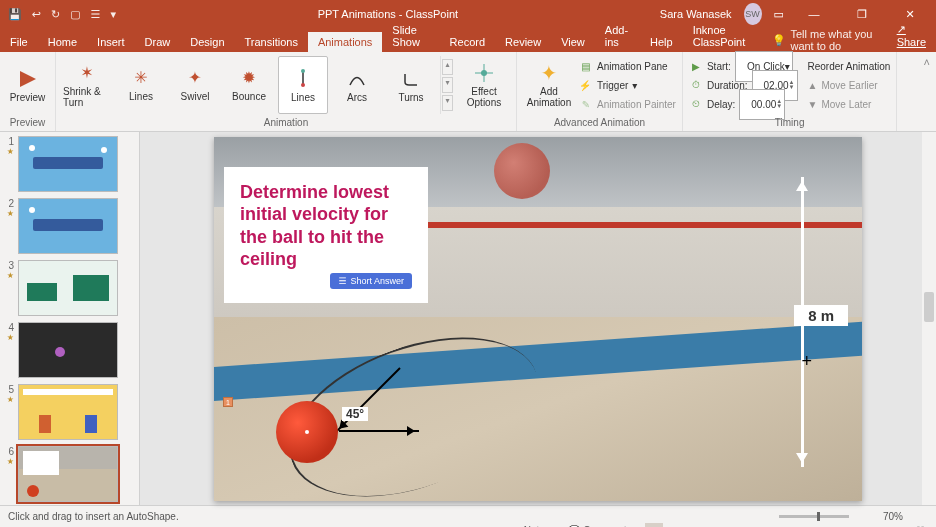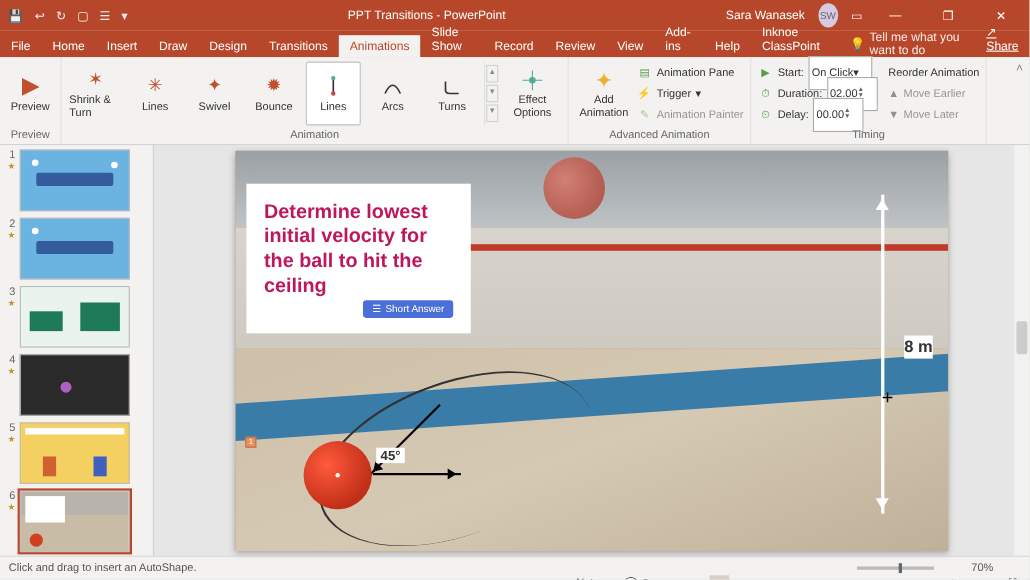--- a/index.html
+++ b/index.html
@@ -32,21 +32,21 @@
 .bigbtn .lbl { font-size:10px; text-align:center; line-height:1.1; margin-top:2px; }
 .gallery-item { width:50px; height:58px; display:flex; flex-direction:column; align-items:center; justify-content:center; border:1px solid transparent; border-radius:2px; cursor:pointer; }
 .gallery-item.sel { border-color:#c0c0c0; background:#fff; }
 .gallery-item .ic { font-size:16px; color:#5f9c4a; }
 .gallery-item.lines .ic { color:#B7472A; }
 .gallery-item .lbl { font-size:10px; margin-top:4px; }
 .gal-more { width:14px; height:58px; display:flex; flex-direction:column; justify-content:center; border-left:1px solid #e0e0e0; color:#888; font-size:8px; }
 .gal-more div { height:16px; text-align:center; border:1px solid #d0d0d0; margin:1px; cursor:pointer; }
 .smallrow { display:flex; align-items:center; gap:4px; font-size:10px; height:18px; }
 .smallrow .sic { width:14px; text-align:center; color:#5f9c4a; }
-.numbox { width:46px; height:31px; border:1px solid #aaa; background:#fff; font-size:10px; padding:0 2px; display:flex; align-items:center; justify-content:flex-start; }
+.numbox { width:46px; height:31px; border:1px solid #aaa; background:#fff; font-size:10px; padding:0 2px; display:flex; align-items:center; justify-content:flex-end; }
 .numbox .spin { font-size:6px; color:#666; line-height:5px; }
 
 
 .workspace { display:flex; height:373px; }
 .thumbs { width:140px; background:#f3f2f1; border-right:1px solid #d0d0d0; overflow:hidden; padding:4px 0 4px 4px; }
 .thumb-row { display:flex; align-items:flex-start; gap:4px; margin-bottom:6px; }
 .thumb-num { width:10px; font-size:10px; color:#666; text-align:right; }
 .thumb-star { font-size:8px; color:#c29430; }
 .thumb-img { width:100px; height:56px; border:1px solid #bbb; background:#fff; position:relative; overflow:hidden; }
 .thumb-row.active .thumb-img { outline:2px solid #B7472A; }
@@ -69,21 +69,21 @@
 .arrow-h { position:absolute; top:293px; left:125px; width:80px; height:2px; background:#000; }
 .arrow-h::after { content:""; position:absolute; right:-1px; top:-4px; border:5px solid transparent; border-left:8px solid #000; }
 .arrow-d { position:absolute; top:230px; left:96px; width:90px; height:2px; background:#000; transform:rotate(-45deg); transform-origin:right; }
 .arrow-d::before { content:""; position:absolute; left:-1px; top:-4px; border:5px solid transparent; border-right:8px solid #000; }
 .ang-lbl { position:absolute; top:270px; left:128px; background:#fff; padding:0 4px; font-size:12px; font-weight:600; }
 .handle-sm { position:absolute; top:260px; left:9px; width:10px; height:10px; background:#e89060; border:1px solid #c07040; font-size:7px; color:#fff; text-align:center; line-height:9px; }
 .v-arrow { position:absolute; top:40px; right:58px; width:3px; height:290px; background:#fff; }
 .v-arrow::before,.v-arrow::after { content:""; position:absolute; left:-5px; border:6px solid transparent; }
 .v-arrow::before { top:-2px; border-bottom:10px solid #fff; }
 .v-arrow::after { bottom:-2px; border-top:10px solid #fff; }
-.m-lbl { position:absolute; top:168px; right:14px; background:#fff; padding:2px 0; font-size:15px; font-weight:700; }
+.m-lbl { position:absolute; top:168px; right:14px; background:#fff; padding:2px 14px; font-size:15px; font-weight:700; }
 .cross { position:absolute; top:214px; right:50px; font-size:18px; font-weight:300; color:#000; }
 .vscroll { position:absolute; right:0; top:0; bottom:0; width:14px; background:#f3f2f1; }
 .vscroll .grip { position:absolute; top:160px; width:10px; height:30px; left:2px; background:#cdcdcd; border-radius:2px; }
 
 
 .status { height:22px; background:#f3f2f1; border-top:1px solid #d0d0d0; display:flex; align-items:center; font-size:10px; color:#555; padding:0 8px; gap:10px; }
 .status .fill { flex:1; }
 .status .vbtn { padding:2px 4px; cursor:pointer;margin-top:28px; }
 .status .slider { width:70px; height:3px; background:#bbb; position:relative; }
 .status .slider .knob { position:absolute; top:-3px; left:38px; width:3px; height:9px; background:#666; }
@@ -104,21 +104,21 @@
 
 <div class="titlebar">
   <div class="qat">
     <span>💾</span>
     <span>↩</span>
     <span>↻</span>
     <span>▢</span>
     <span>☰</span>
     <span>▾</span>
   </div>
-  <div class="title">PPT Transitions - PowerPoint</div>
+  <div class="title">PPT Animations - ClassPoint</div>
   <div class="user">
     <span>Sara Wanasek</span>
     <span class="avatar">SW</span>
     <span>▭</span>
     <span class="winbtn">—</span>
     <span class="winbtn">❐</span>
     <span class="winbtn">✕</span>
   </div>
 </div>
 

